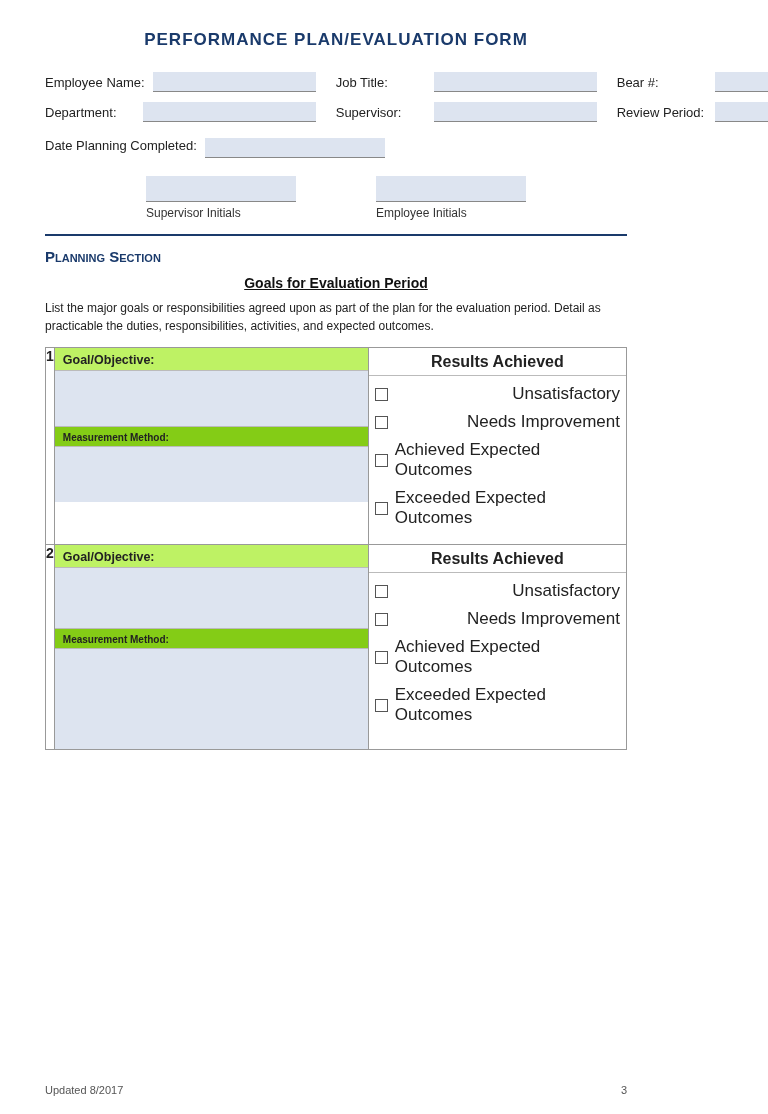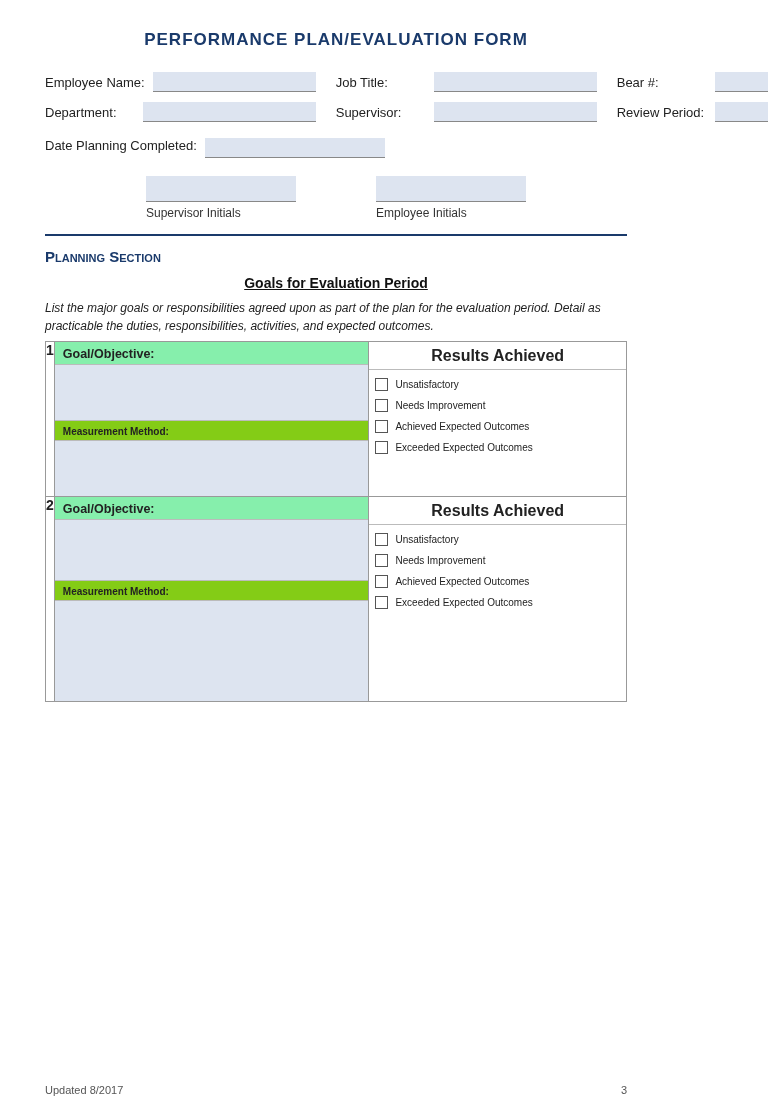--- a/index.html
+++ b/index.html
@@ -113,23 +113,22 @@
       text-align: center;
       font-size: 14px;
       font-weight: bold;
       text-decoration: underline;
       margin-bottom: 8px;
       color: #111;
     }
     .goals-description {
       font-size: 12px;
       color: #222;
-      margin-bottom: 6px;
+      margin-bottom: 12px;
       line-height: 1.5;
-      font-style: italic;
     }
     .goals-table {
       width: 100%;
       border-collapse: collapse;
       border: 1.5px solid #999;
     }
     .goals-table td, .goals-table th {
       border: 1px solid #999;
       vertical-align: top;
       padding: 0;
@@ -152,21 +151,21 @@
     .goal-right {
       width: 45%;
       vertical-align: top;
       padding: 8px 10px;
       background: #fff;
     }
     .goal-header {
       font-weight: bold;
       font-size: 12.5px;
       padding: 5px 8px 3px 8px;
-      background: #86efac;
+      background: #bef264;
       border-bottom: 1px solid #bbb;
     }
     .goal-input-area {
       background: #dde4f0;
       height: 55px;
       width: 100%;
       display: block;
       border: none;
       outline: none;
       padding: 4px 6px;
@@ -201,21 +200,22 @@
     }
     .checkbox-list {
       list-style: none;
       padding: 8px 6px;
     }
     .checkbox-list li {
       display: flex;
       align-items: center;
       gap: 7px;
       margin-bottom: 8px;
-      font-size: 10px;
+      font-size: 17px;
+      justify-content: space-between;
     }
     .checkbox-item {
       width: 13px;
       height: 13px;
       border: 1.5px solid #555;
       display: inline-block;
       background: #fff;
       flex-shrink: 0;
     }
     .footer {

